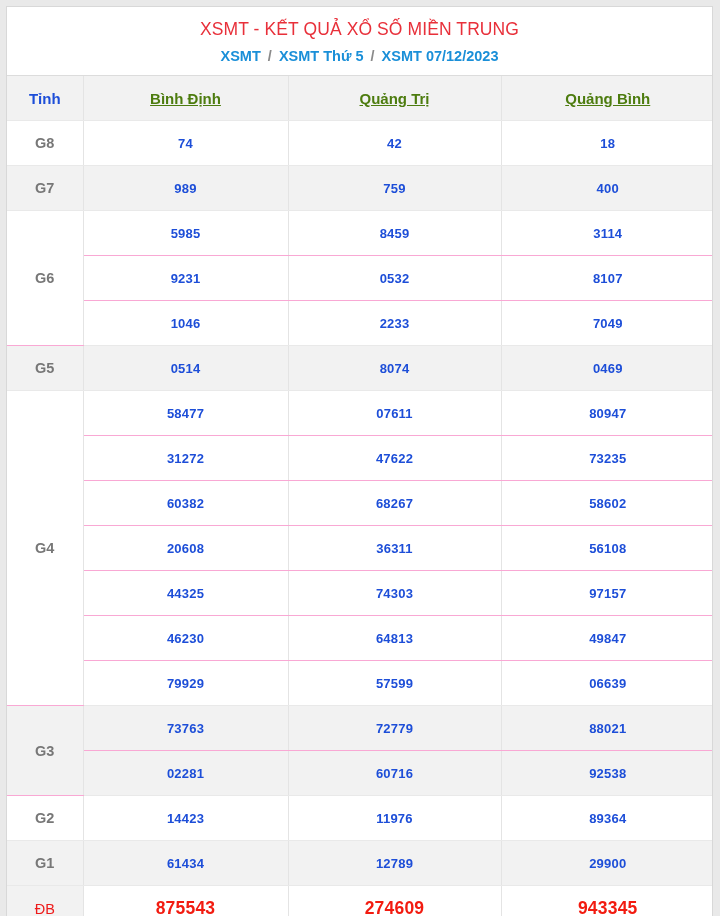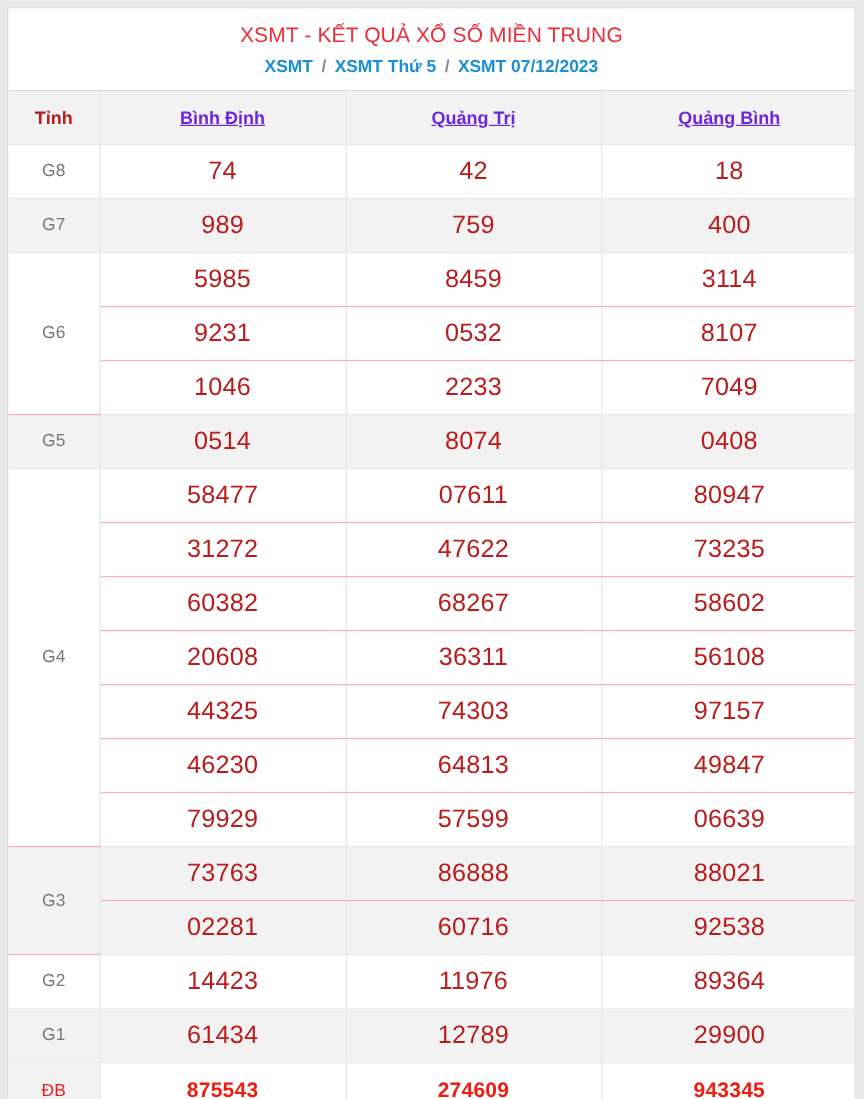--- a/index.html
+++ b/index.html
@@ -79,39 +79,39 @@
   table.results th:last-child,
   table.results td:last-child { border-right: none; }
 
   thead th {
     background: #f2f2f2;
     height: 44px;
     font-size: 15px;
     border-bottom: 1px solid #dfdfdf;
   }
   thead th.h-label {
-    color: #b91c1c;
+    color: #1d4ed8;
     font-weight: bold;
   }
   thead th.h-prov a {
-    color: #6d28d9;
+    color: #4d7c0f;
     font-weight: bold;
     text-decoration: underline;
     cursor: pointer;
   }
 
   td.label {
     color: #777777;
     font-size: 14.5px;
-    font-weight: 400;
+    font-weight: 700;
   }
   td.val {
-    color: #b91c1c;
-    font-size: 21px;
-    font-weight: normal;
+    color: #1d4ed8;
+    font-size: 13px;
+    font-weight: bold;
     letter-spacing: .2px;
   }
   tr.shade td { background: #f2f2f2; }
   tr.plain td { background: #ffffff; }
   td.grp-label { border-bottom: 1px solid #e9e9e9; }
   tr.sub td { border-bottom: 1px solid #f9a8d4; }
   tr.sub-last td { border-bottom: 1px solid #e9e9e9; }
 
   tr.row-h44 td { height: 44px; }
   tr.row-h45 td { height: 44.5px; }
@@ -192,21 +192,21 @@
           </tr>
           <tr class="plain row-h44 sub-last">
             <td class="val">1046</td>
             <td class="val">2233</td>
             <td class="val">7049</td>
           </tr>
           <tr class="shade row-h44 sub-last">
             <td class="label grp-label" rowspan="1">G5</td>
             <td class="val">0514</td>
             <td class="val">8074</td>
-            <td class="val">0408</td>
+            <td class="val">0469</td>
           </tr>
           <tr class="plain row-h44 sub">
             <td class="label grp-label" rowspan="7">G4</td>
             <td class="val">58477</td>
             <td class="val">07611</td>
             <td class="val">80947</td>
           </tr>
           <tr class="plain row-h44 sub">
             <td class="val">31272</td>
             <td class="val">47622</td>
@@ -233,21 +233,21 @@
             <td class="val">49847</td>
           </tr>
           <tr class="plain row-h44 sub-last">
             <td class="val">79929</td>
             <td class="val">57599</td>
             <td class="val">06639</td>
           </tr>
           <tr class="shade row-h44 sub">
             <td class="label grp-label" rowspan="2">G3</td>
             <td class="val">73763</td>
-            <td class="val">86888</td>
+            <td class="val">72779</td>
             <td class="val">88021</td>
           </tr>
           <tr class="shade row-h44 sub-last">
             <td class="val">02281</td>
             <td class="val">60716</td>
             <td class="val">92538</td>
           </tr>
           <tr class="plain row-h44 sub-last">
             <td class="label grp-label" rowspan="1">G2</td>
             <td class="val">14423</td>

